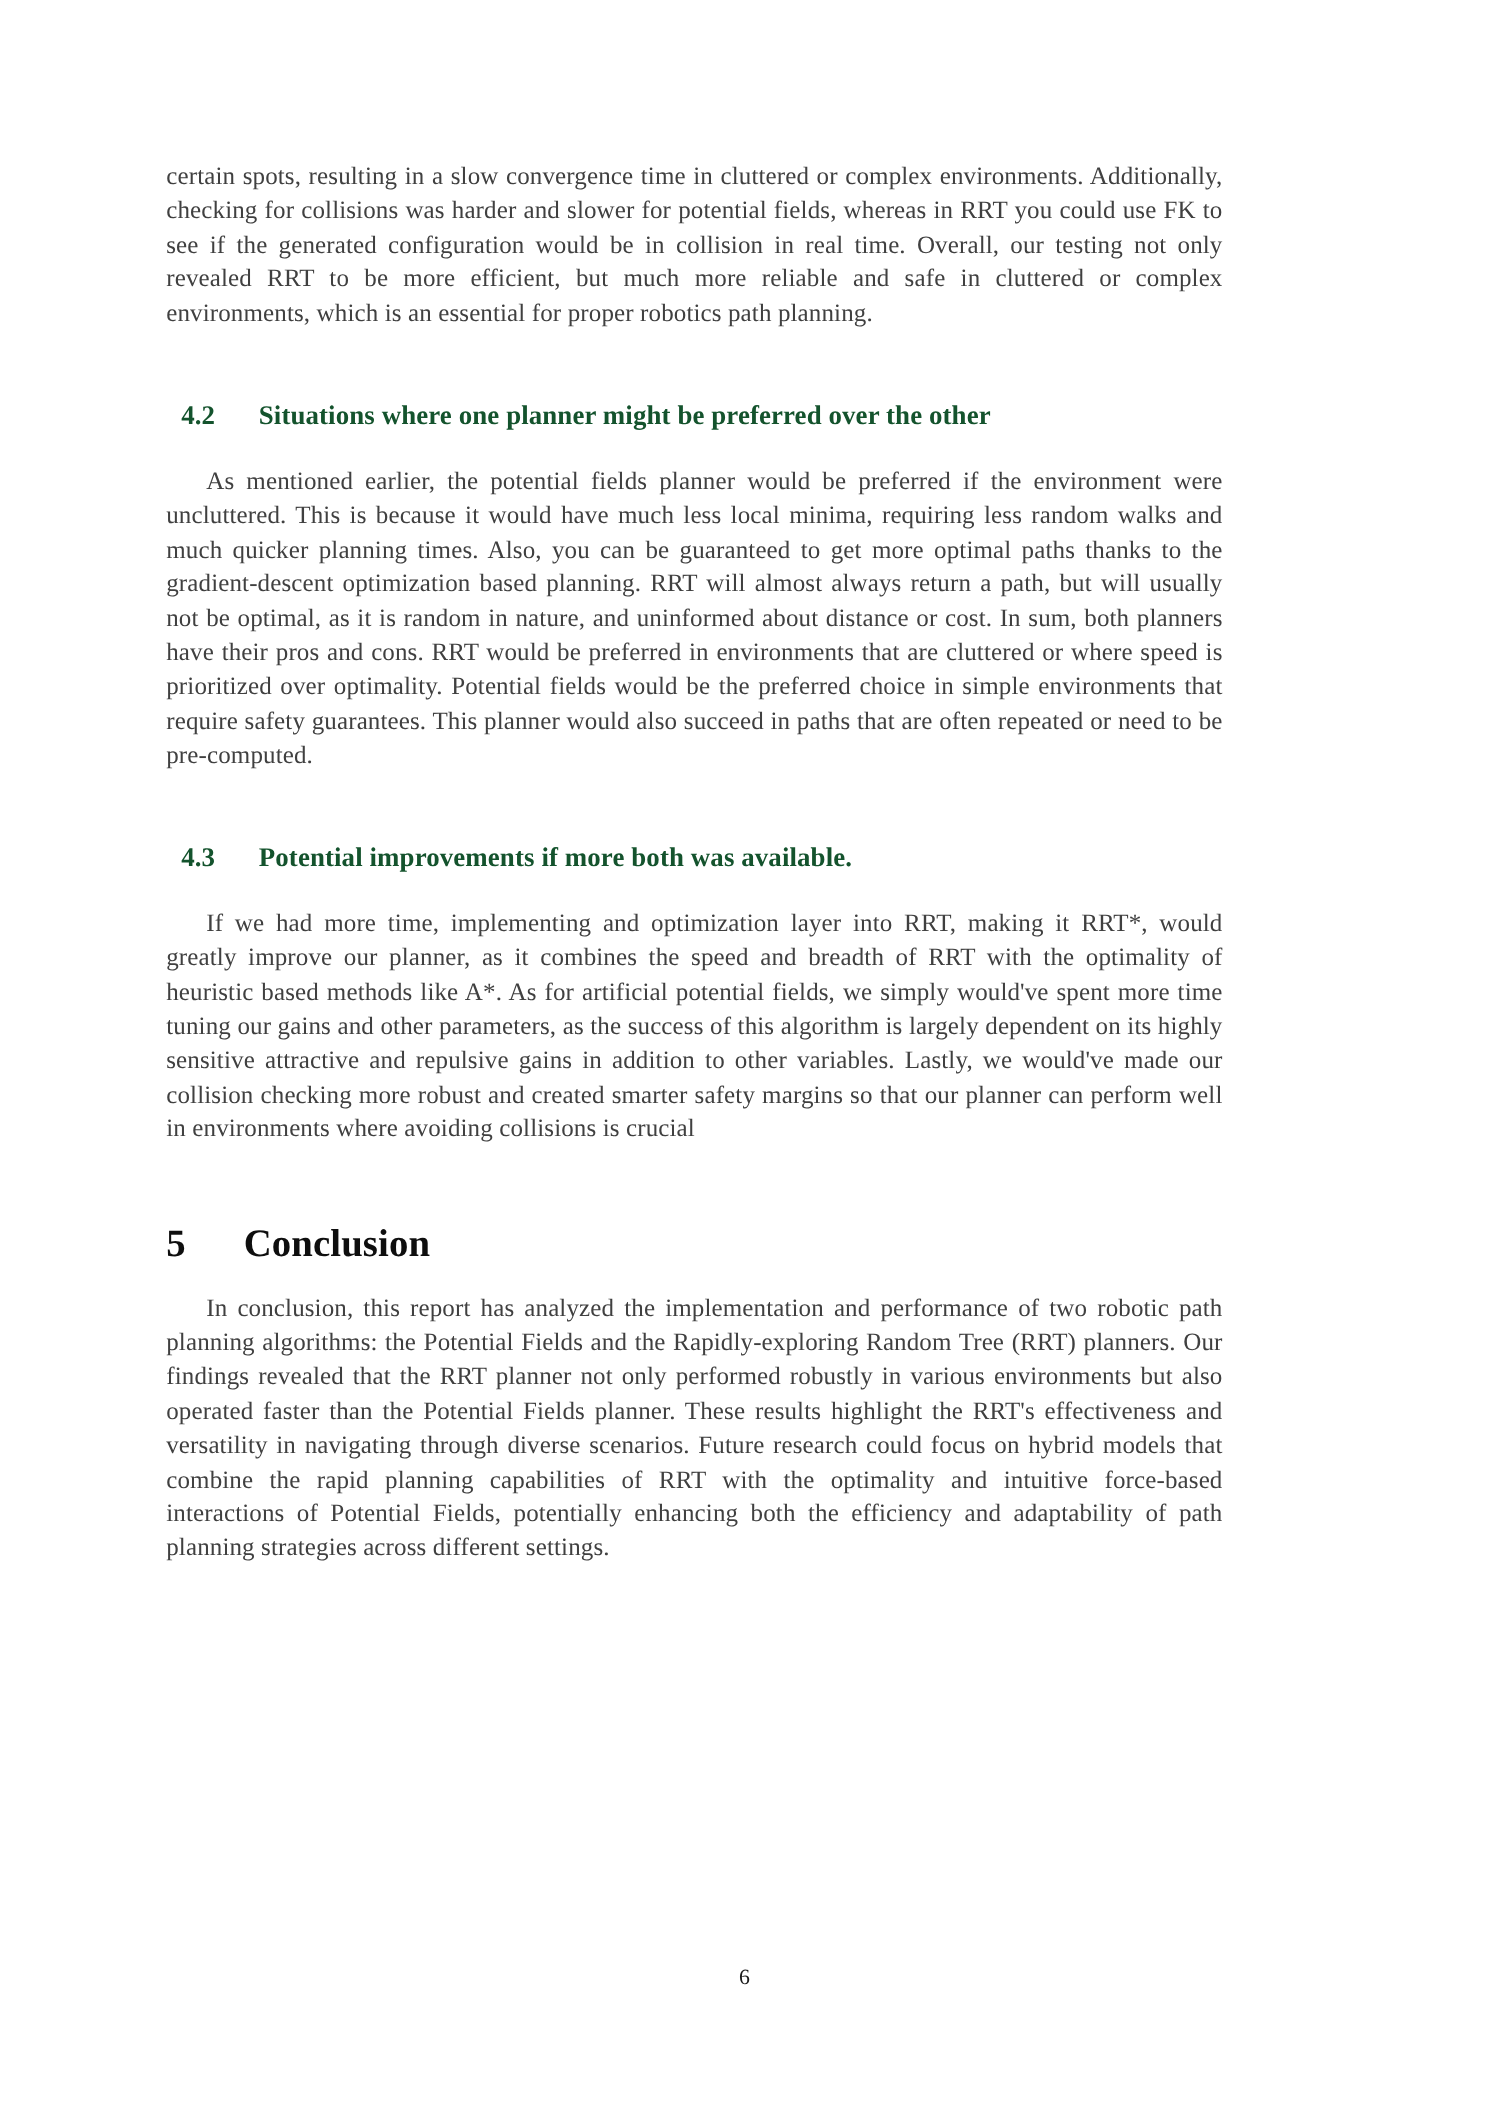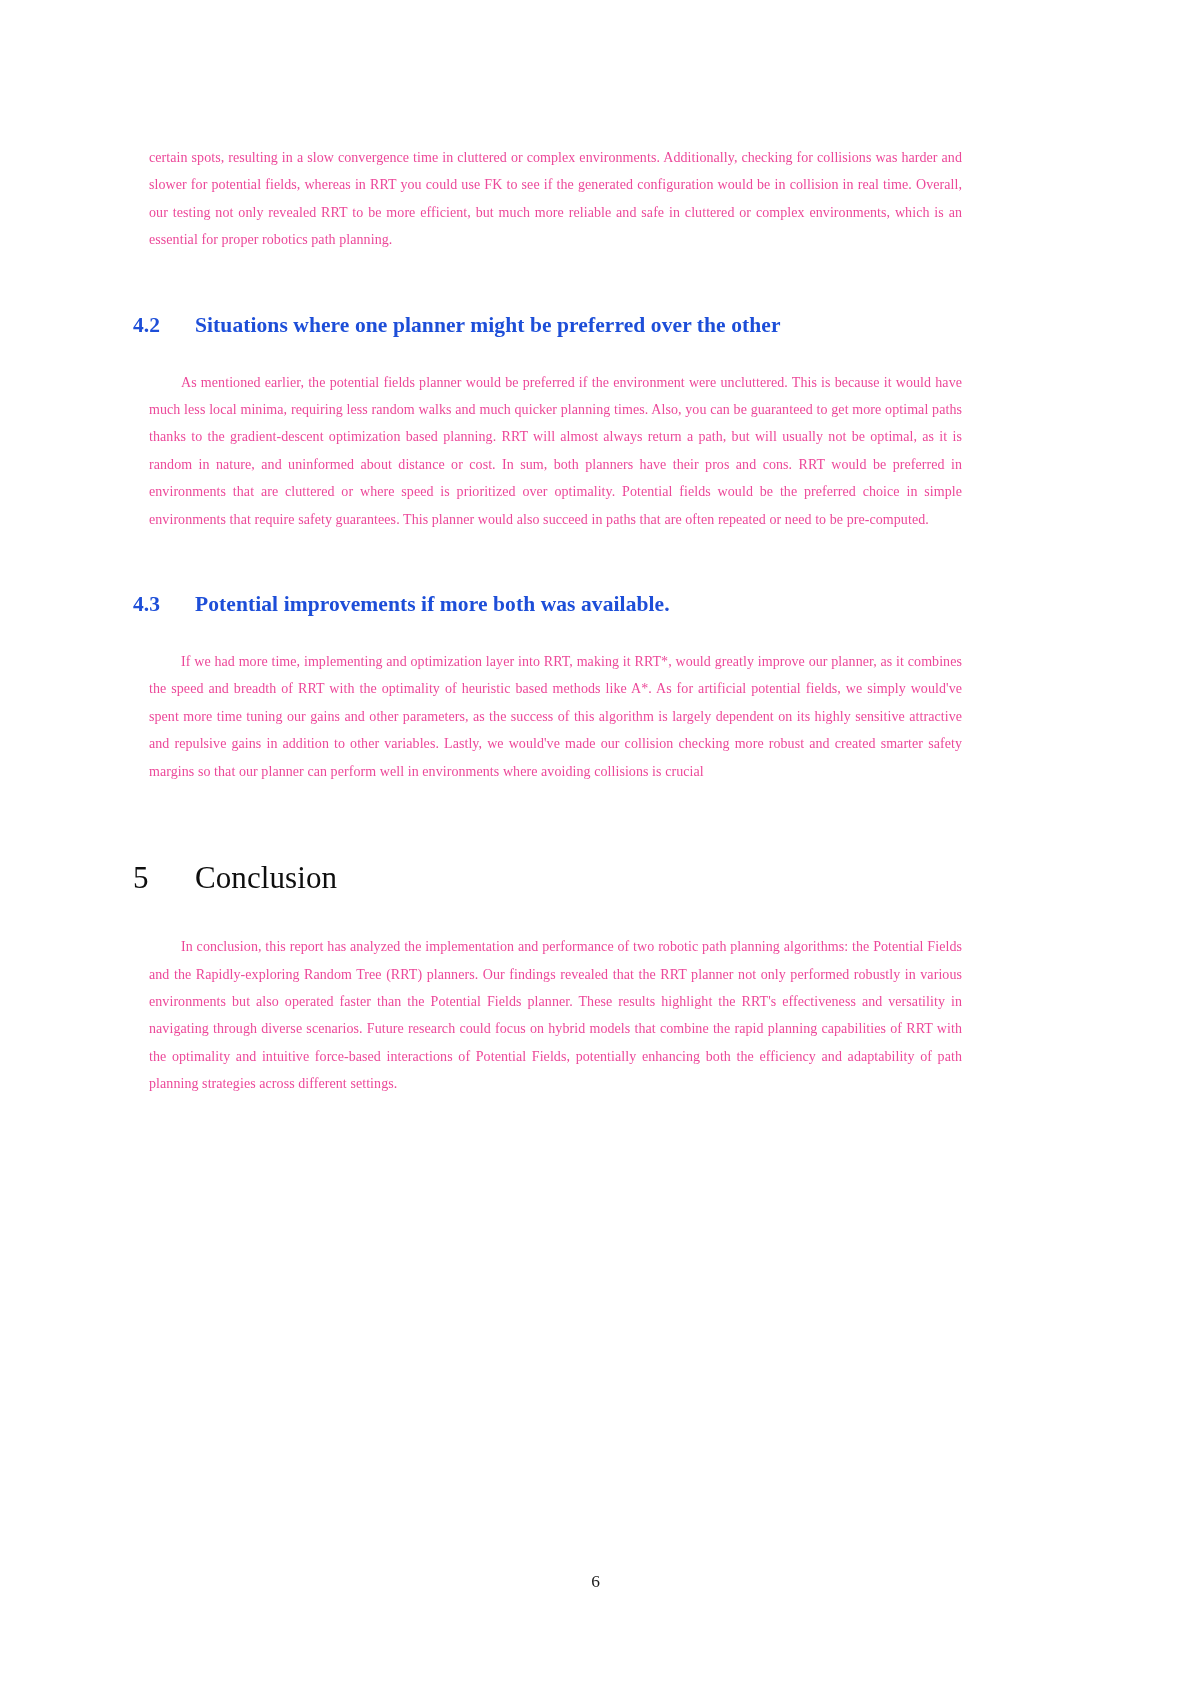--- a/index.html
+++ b/index.html
@@ -27,60 +27,60 @@
   }
 
   .content {
     position: absolute;
     left: 133px;
     top: 128px;
     width: 845px;
   }
 
   p.body-par {
-    margin: 16px;
-    font-size: 14px;
+    margin: 0;
+    font-size: 20px;
     line-height: 27.4px;
     text-align: justify;
     text-justify: inter-word;
     hyphens: none;
-    color: #ec4899;
+    color: #404040;
     letter-spacing: 0.005em;
   }
 
   p.indent {
     text-indent: 32px;
   }
 
   p.cont-par {
     text-indent: 0;
   }
 
   
   .gap-sec-before { height: 40px; }
   .gap-sec-after  { height: 13px; }
 
   h2.subsection {
-    margin: 0;
+    margin: 12px;
     font-size: 21.5px;
     line-height: 30px;
     font-weight: bold;
-    color: #1d4ed8;
+    color: #14532d;
     letter-spacing: 0.004em;
   }
   h2.subsection .num {
     display: inline-block;
     min-width: 62px;
   }
 
   h1.section {
     margin: 0;
     font-size: 31px;
     line-height: 42px;
-    font-weight: normal;
+    font-weight: bold;
     color: #0e0e0e;
     letter-spacing: 0.003em;
   }
   h1.section .num {
     display: inline-block;
     min-width: 62px;
   }
 
   .folio {
     position: absolute;

